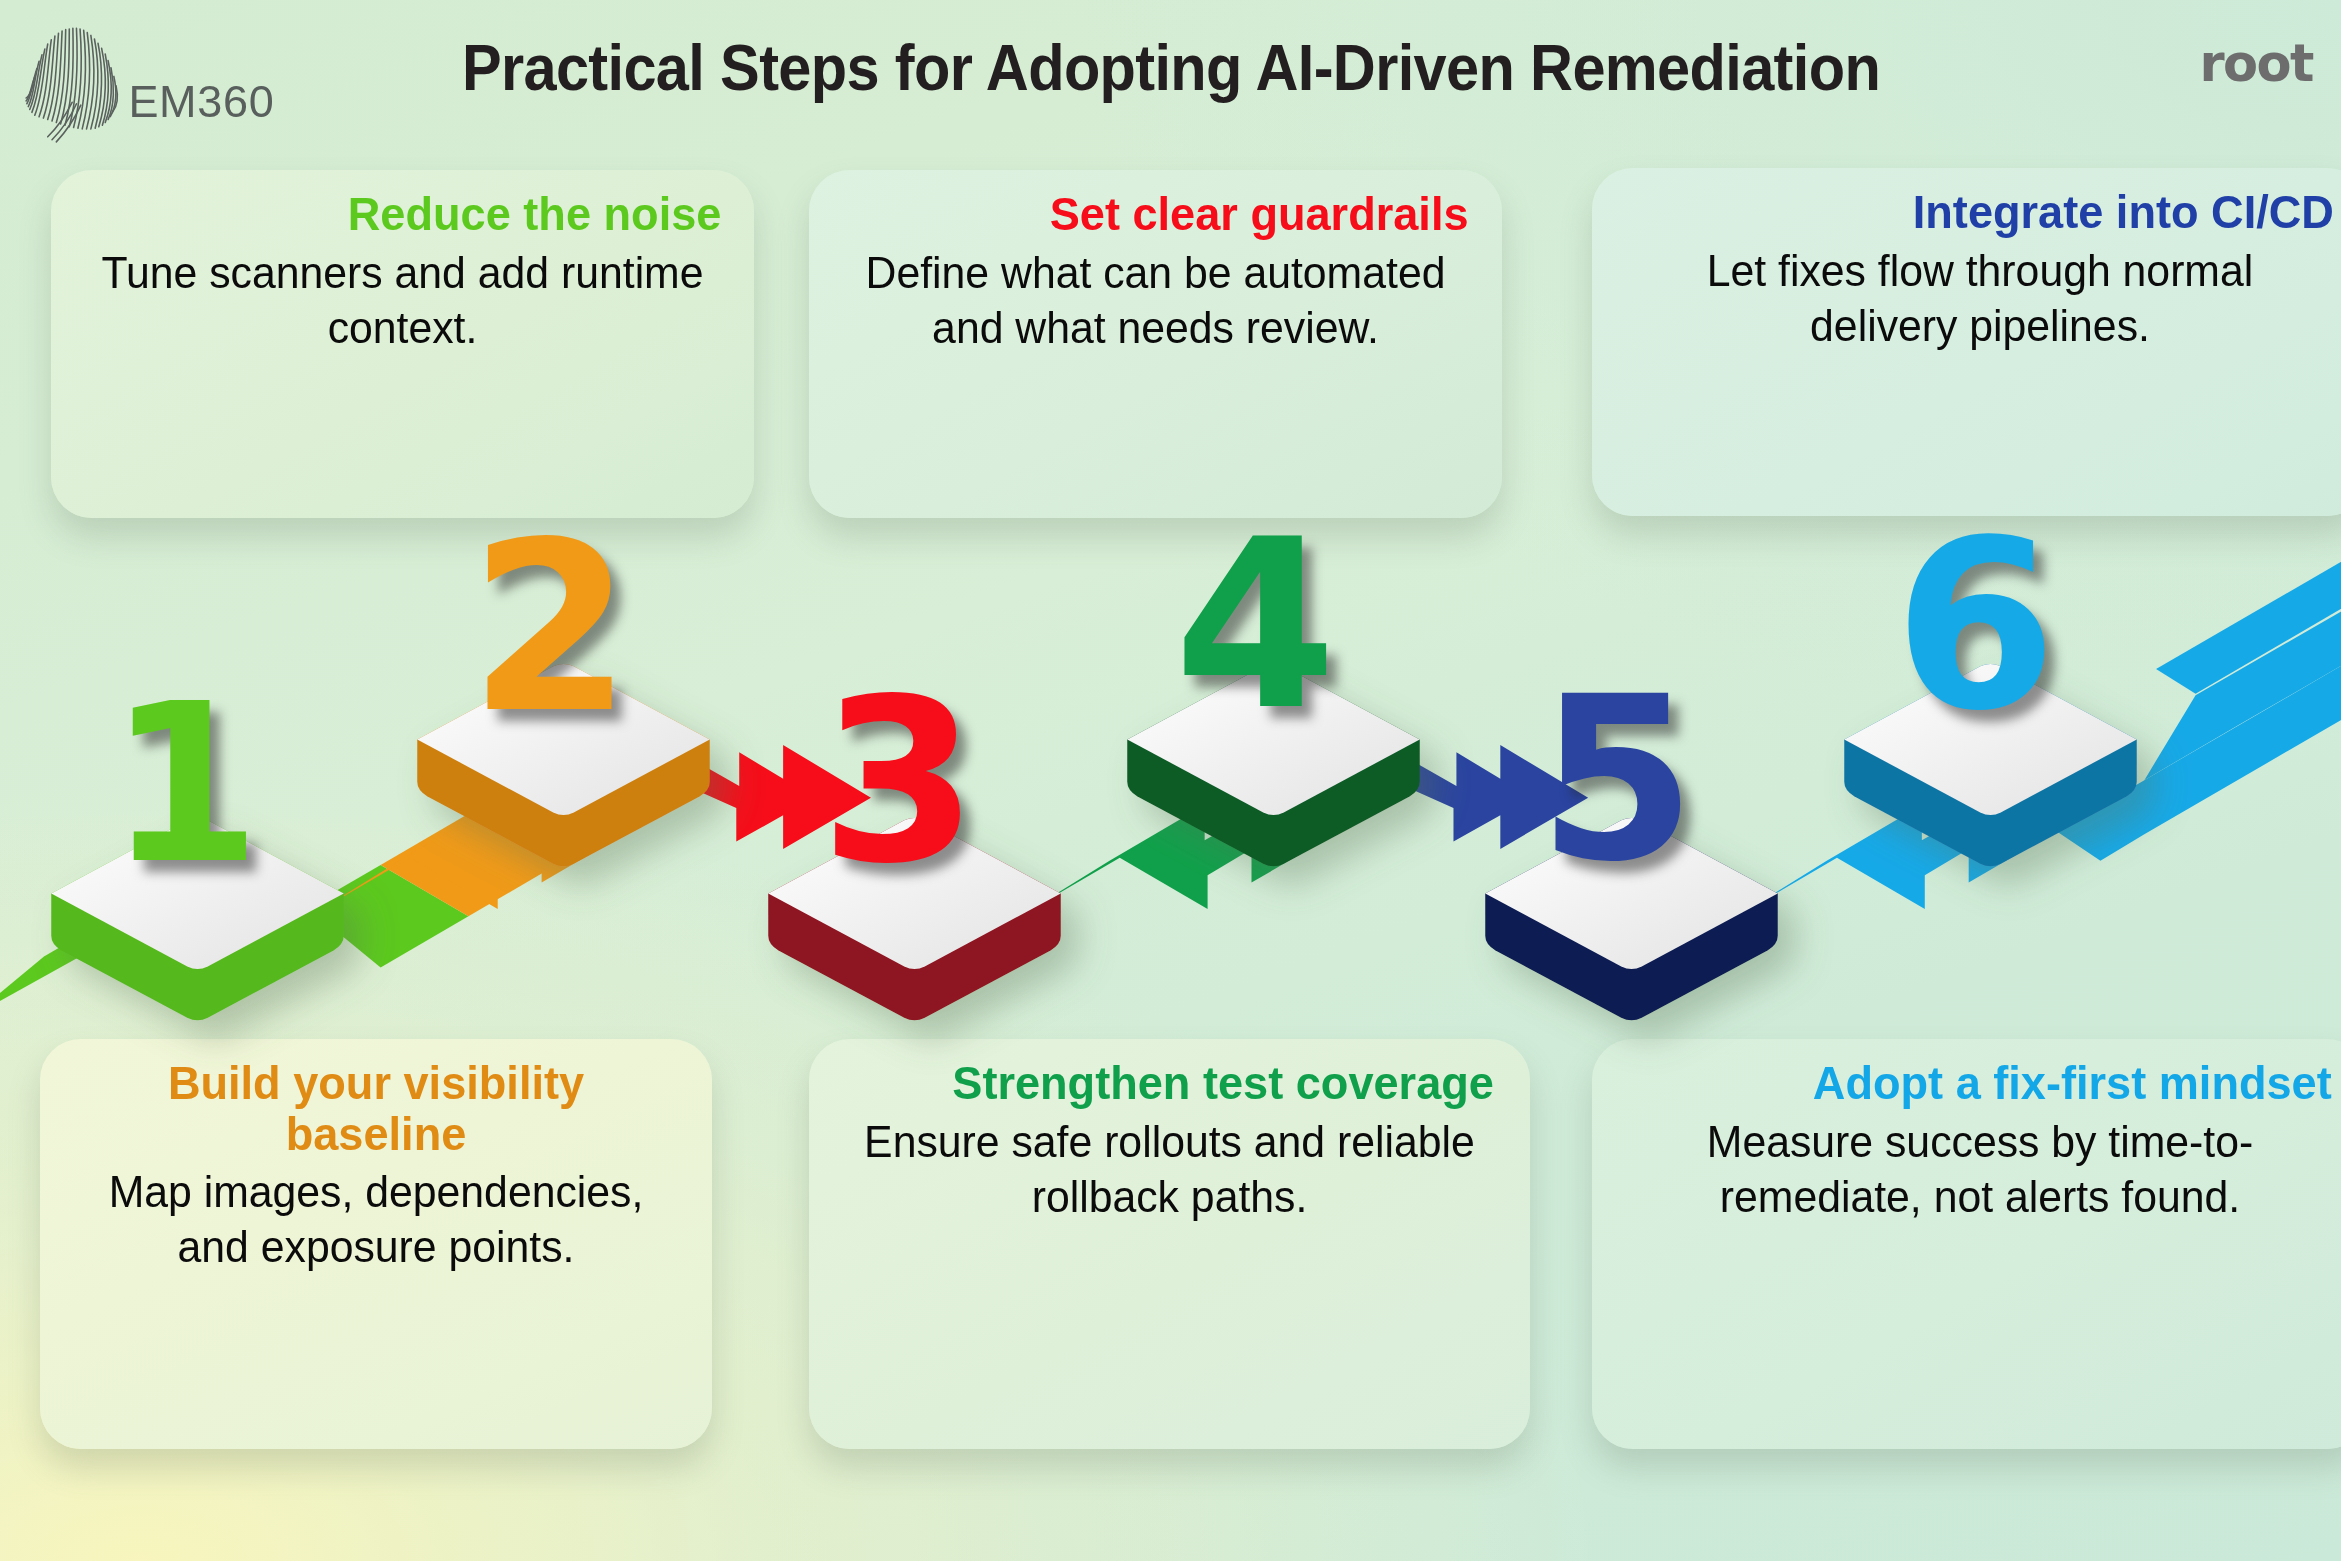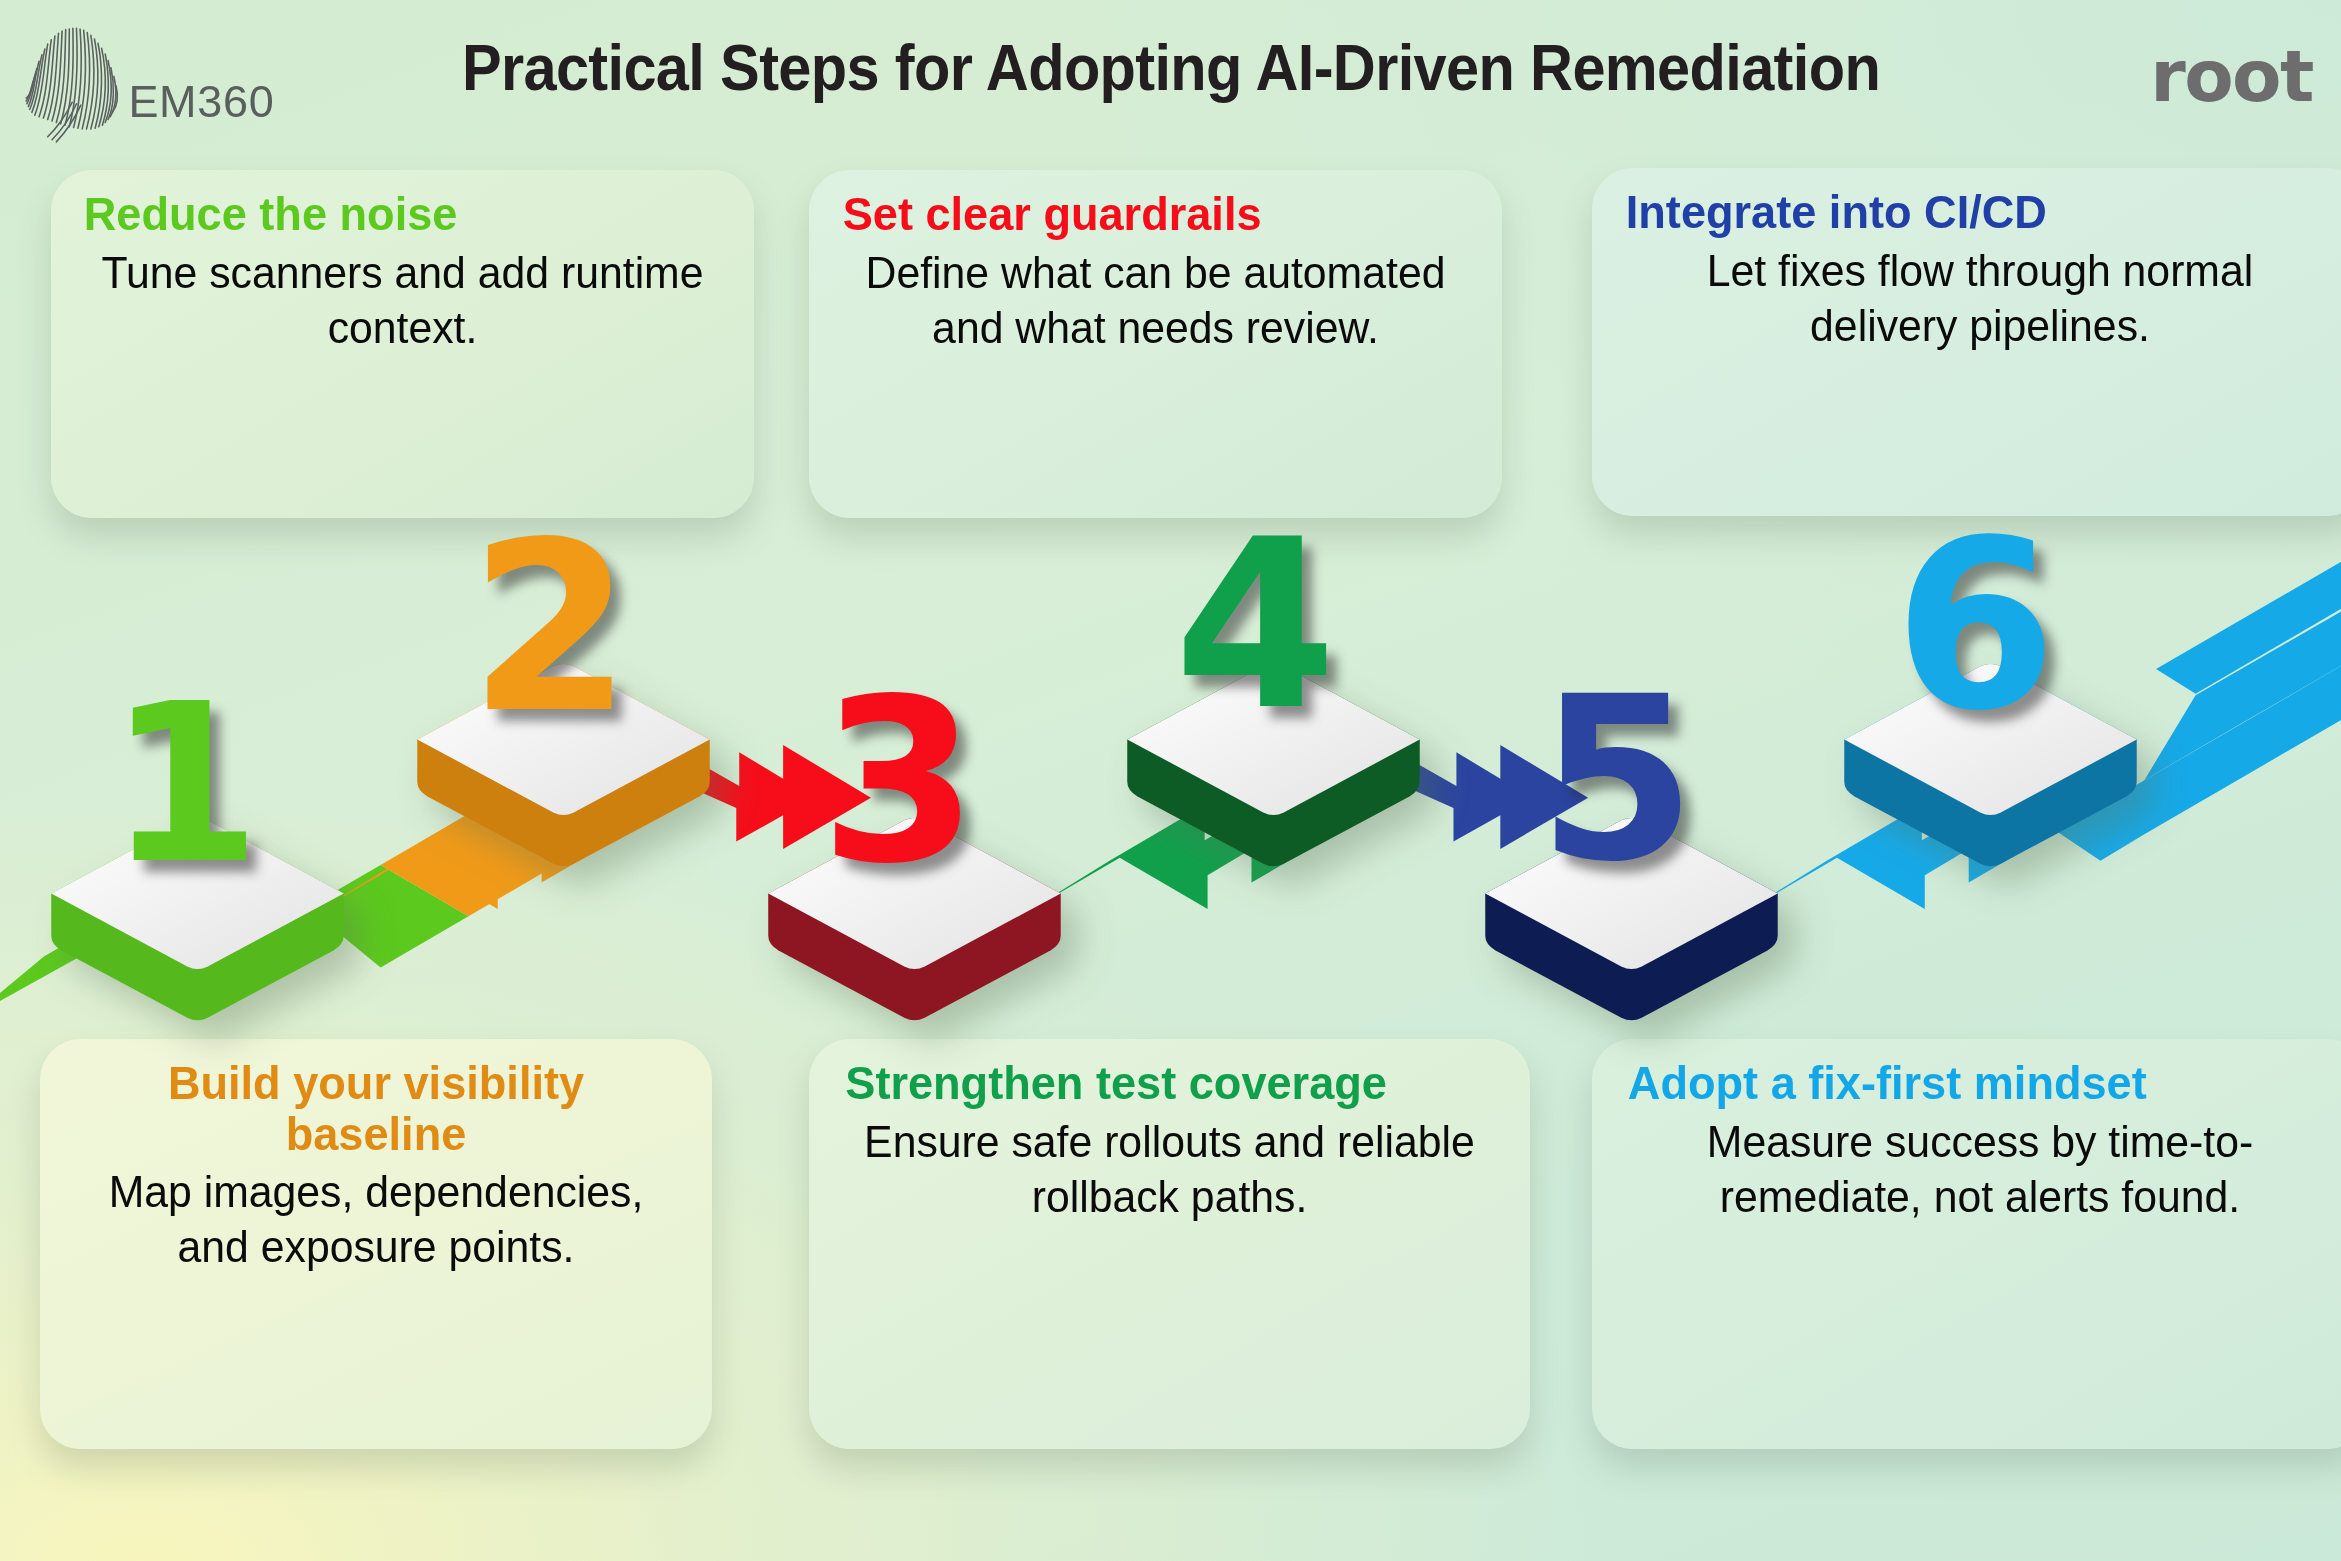--- a/index.html
+++ b/index.html
@@ -22,30 +22,30 @@
   .logo-mark{width:108px;height:128px;flex:0 0 auto;}
   .logo-word{font-size:45px;color:#585f5c;letter-spacing:0.7px;margin-left:4.4px;margin-top:44px;
              font-family:"Liberation Sans",sans-serif;font-weight:400;}
   .title{
     position:absolute;left:0;top:31px;width:2342px;text-align:center;
     font-size:64px;font-weight:bold;color:#231f20;letter-spacing:-0.7px;
     font-family:"Liberation Sans Narrow","Liberation Sans",sans-serif;
     transform:scaleX(.93);transform-origin:50% 50%;
   }
   .logo-root{
-    position:absolute;right:29px;top:34px;font-size:72px;font-weight:bold;
+    position:absolute;right:29px;top:34px;font-size:51px;font-weight:bold;
     color:#6d6d6d;letter-spacing:-1.5px;font-family:"DejaVu Sans",sans-serif;
   }
 
   
   .card{
     position:absolute;border-radius:41px;
     box-shadow:0 19px 32px rgba(90,110,85,.22);
     padding:19px 25px 22px 25px;box-sizing:border-box;text-align:center;
-    display:flex;flex-direction:column;align-items:flex-start;
+    display:flex;flex-direction:column;align-items:flex-end;
   }
   .card-title{
     font-size:47px;font-weight:bold;line-height:1.08;margin:0 0 5.9px 0;
     font-family:"Liberation Sans Narrow","Liberation Sans",sans-serif;
     transform:scaleX(.96);
   }
   .card-body{
     font-size:45px;line-height:1.22;color:#0b0b0b;margin:0;
     font-family:"Liberation Sans Narrow","Liberation Sans",sans-serif;
     transform:scaleX(.95);

